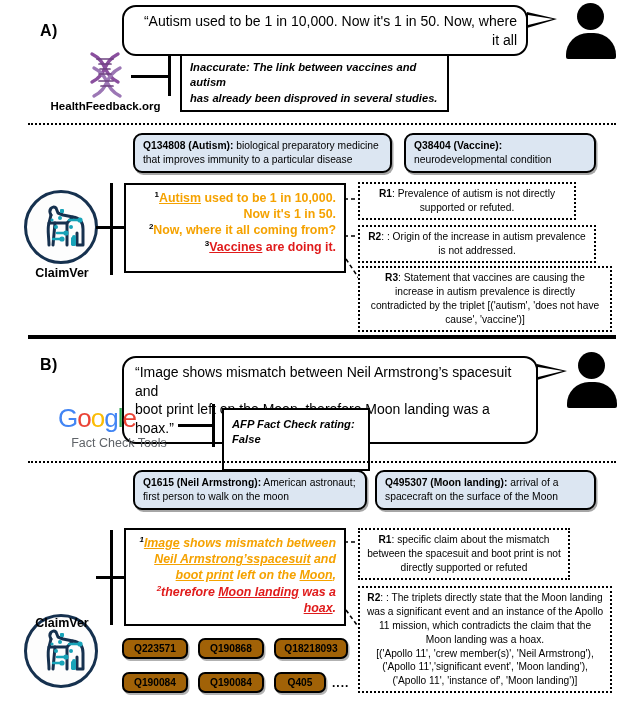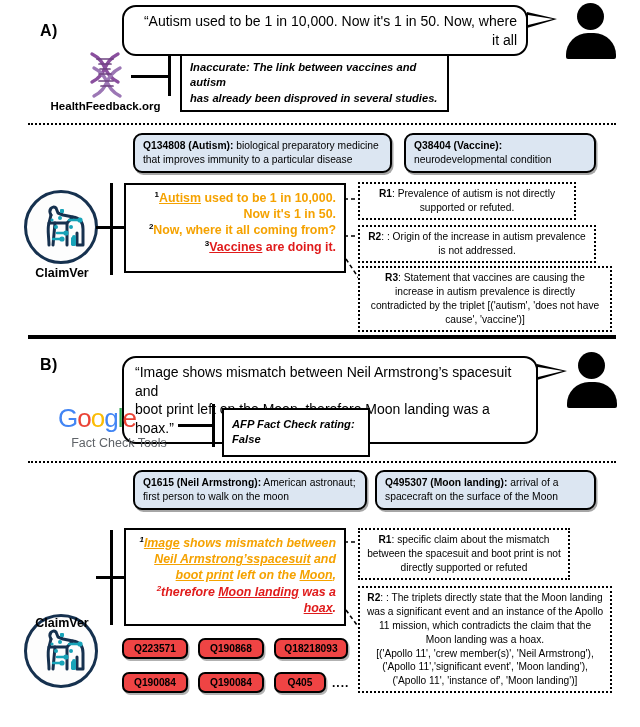--- a/index.html
+++ b/index.html
@@ -67,21 +67,21 @@
 
   
   .rbox{
     border:2.5px dotted #000;background:#fff;padding:3px 6px;
     font-size:10.2px;line-height:1.36;text-align:center;
   }
   .rbox b{font-weight:bold;}
 
   
   .chip{
-    background:#ef4444;border:2.5px solid #000;border-radius:7px;
+    background:#a16207;border:2.5px solid #000;border-radius:7px;
     padding:3px 7px;font-size:10.2px;font-weight:bold;text-align:center;
     box-shadow:1.5px 2px 0 rgba(0,0,0,.3);
   }
   .ellipsis{font-size:12px;font-weight:bold;letter-spacing:1px;}
 
   
   .src-caption{font-size:11.5px;font-weight:bold;text-align:center;}
   .google-word{font-size:26px;letter-spacing:-1px;font-family:"Liberation Sans",sans-serif;}
   .g1{color:#4285F4;} .g2{color:#EA4335;} .g3{color:#FBBC05;}
   .g4{color:#4285F4;} .g5{color:#34A853;} .g6{color:#EA4335;}
@@ -223,21 +223,21 @@
 <div class="abs" style="left:58px;top:403px;width:122px;">
   <div class="google-word">
     <span class="g1">G</span><span class="g2">o</span><span class="g3">o</span><span class="g4">g</span><span class="g5">l</span><span class="g6">e</span>
   </div>
   <div class="gfc" style="margin-top:2px;">Fact Check Tools</div>
 </div>
 
 <div class="abs hline" style="left:178px;top:424px;width:36px;"></div>
 <div class="abs vline" style="left:212px;top:404px;height:43px;"></div>
 
-<div class="abs fcbox" style="left:222px;top:408px;width:148px;padding-top:7px;padding-bottom:7px;">
+<div class="abs fcbox" style="left:222px;top:408px;width:148px;padding-top:7px;padding-bottom:21px;">
   <span>AFP Fact Check rating: False</span>
 </div>
 
 <div class="abs dotted-div" style="left:28px;top:461px;width:588px;"></div>
 
 <div class="abs qbox" style="left:133px;top:470px;width:234px;">
   <b>Q1615 (Neil Armstrong):</b>
   <span>American astronaut; first person to walk on the moon</span>
 </div>
 <div class="abs qbox" style="left:375px;top:470px;width:221px;">

